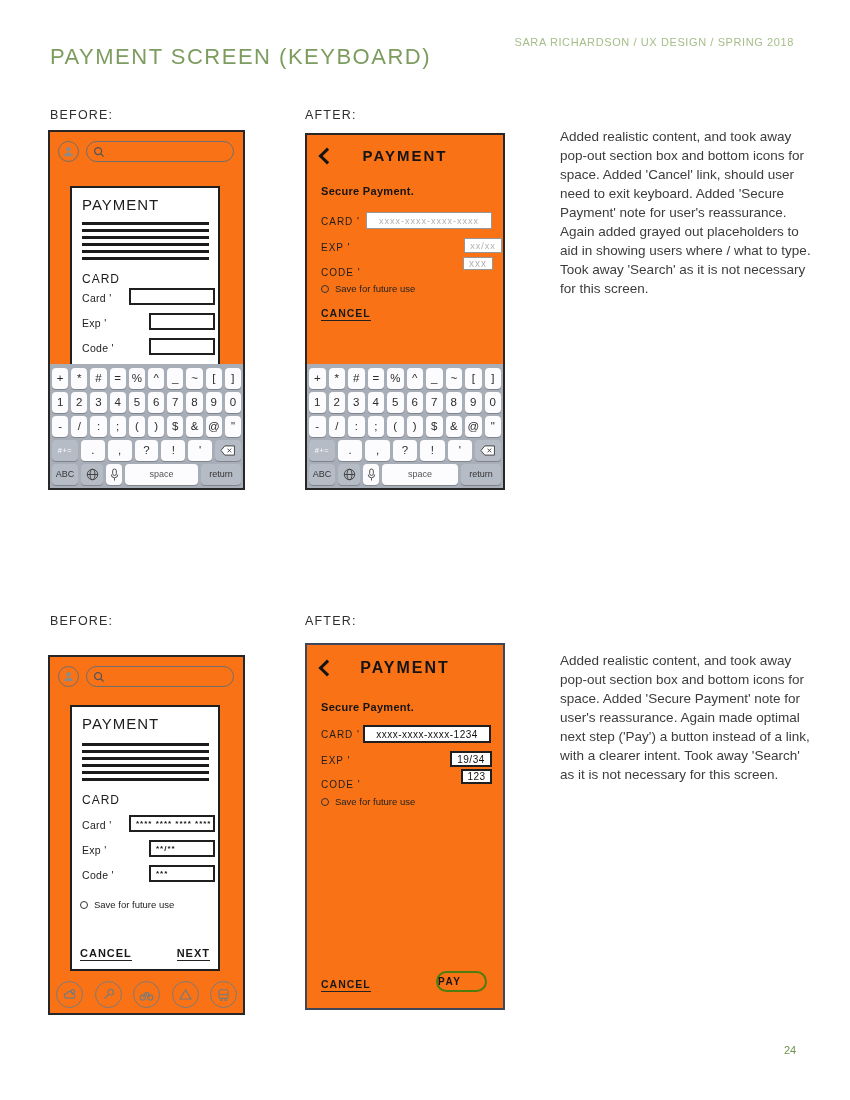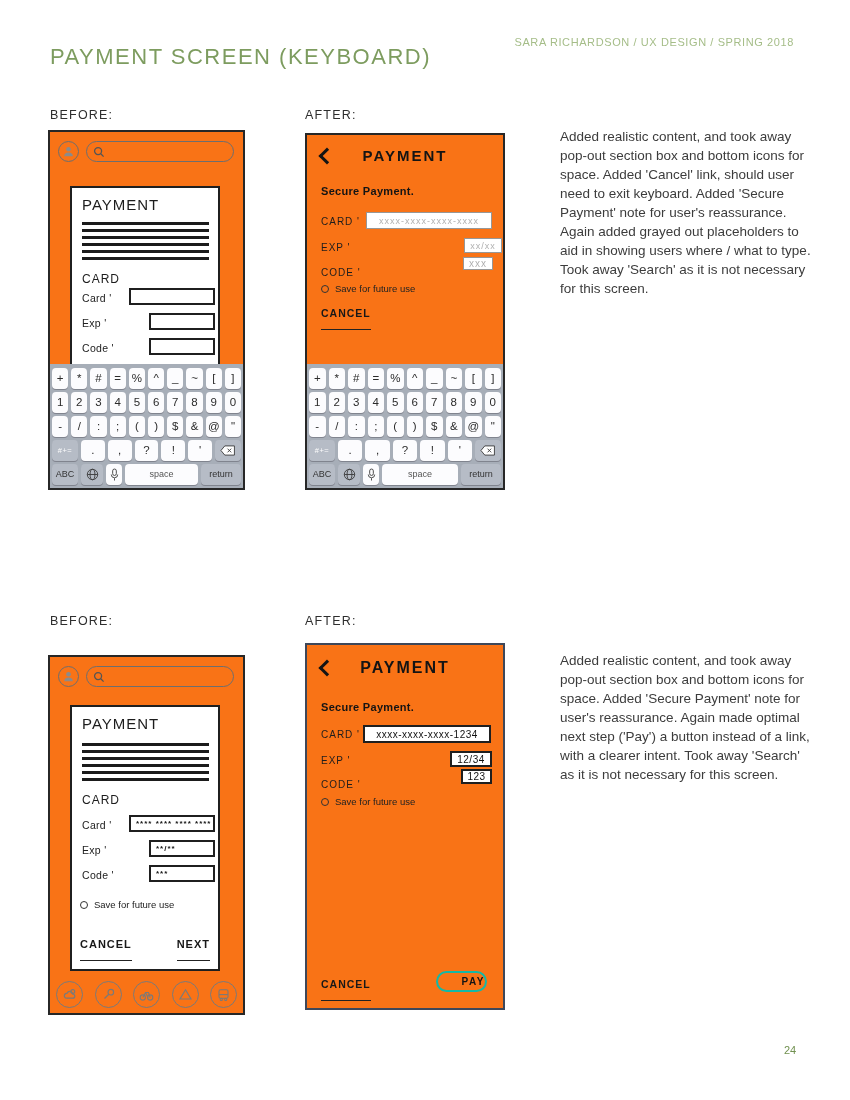--- a/index.html
+++ b/index.html
@@ -36,22 +36,22 @@
 
   .back-chev{position:absolute;width:9px;height:9px;border-left:3.2px solid #141414;
              border-bottom:3.2px solid #141414;transform:rotate(45deg);}
   .wf-title{position:absolute;left:0;right:0;text-align:center;font-weight:700;
             letter-spacing:2px;color:#141414;}
   .secure{position:absolute;left:14px;font-weight:700;font-size:11px;color:#141414;letter-spacing:.3px;}
   .caps-label{position:absolute;font-size:10px;letter-spacing:1px;color:#1d1d1d;}
   .radio-row{position:absolute;display:flex;align-items:center;gap:6px;font-size:9.5px;color:#222;}
   .radio-dot{width:8px;height:8px;border:1.5px solid #333;border-radius:50%;display:inline-block;box-sizing:border-box;}
   .link-underline{position:absolute;font-size:10.5px;font-weight:600;letter-spacing:1px;color:#181818;
-                  border-bottom:1.6px solid #222;padding-bottom:10px;}
-  .pay-btn{position:absolute;border:2px solid #14b8a6;border-radius:12px;text-align:right;
+                  border-bottom:1.6px solid #222;padding-bottom:1px;}
+  .pay-btn{position:absolute;border:2px solid #4d7c0f;border-radius:12px;text-align:left;
            font-size:10px;font-weight:600;letter-spacing:1.5px;color:#141414;box-sizing:border-box;}
 
   .kb{position:absolute;left:0;right:0;bottom:0;height:124px;background:#a7aeb8;
       padding:4px 2px 0;box-sizing:border-box;}
   .kb-row{display:flex;gap:3px;margin-bottom:3px;height:21px;}
   .kb-sub{flex:1;display:flex;gap:3px;min-width:0;}
   .key{flex:1;background:#fcfcfe;border-radius:4px;box-shadow:0 1px 0 #80848e;text-align:center;
        font-size:11.5px;line-height:21px;color:#2b2b2b;min-width:0;overflow:hidden;}
   .key.mod{background:#b6bcc6;}
   .key.kicon{display:flex;align-items:center;justify-content:center;}
@@ -365,21 +365,21 @@
   <div class="phone navy" style="left:305px;top:643px;width:196px;height:363px">
     <div class="back-chev" style="left:14px;top:17px"></div>
     <div class="wf-title" style="top:14px;font-size:16px">PAYMENT</div>
     <div class="secure" style="top:56px">Secure Payment.</div>
     <div class="caps-label" style="left:14px;top:84px">CARD '</div>
     <div class="finput" style="left:56px;top:80px;width:128px;height:18px">
       <span class="blk-val">xxxx-xxxx-xxxx-1234</span>
     </div>
     <div class="caps-label" style="left:14px;top:110px">EXP '</div>
     <div class="finput" style="left:143px;top:106px;width:42px;height:16px">
-      <span class="blk-val">12/34</span>
+      <span class="blk-val">19/34</span>
     </div>
     <div class="caps-label" style="left:14px;top:134px">CODE '</div>
     <div class="finput" style="left:154px;top:124px;width:31px;height:15px">
       <span class="blk-val">123</span>
     </div>
     <div class="radio-row" style="left:14px;top:151px">
       <span class="radio-dot"></span>
       <span>Save for future use</span>
     </div>
     <div class="link-underline" style="left:14px;top:333px">CANCEL</div>

